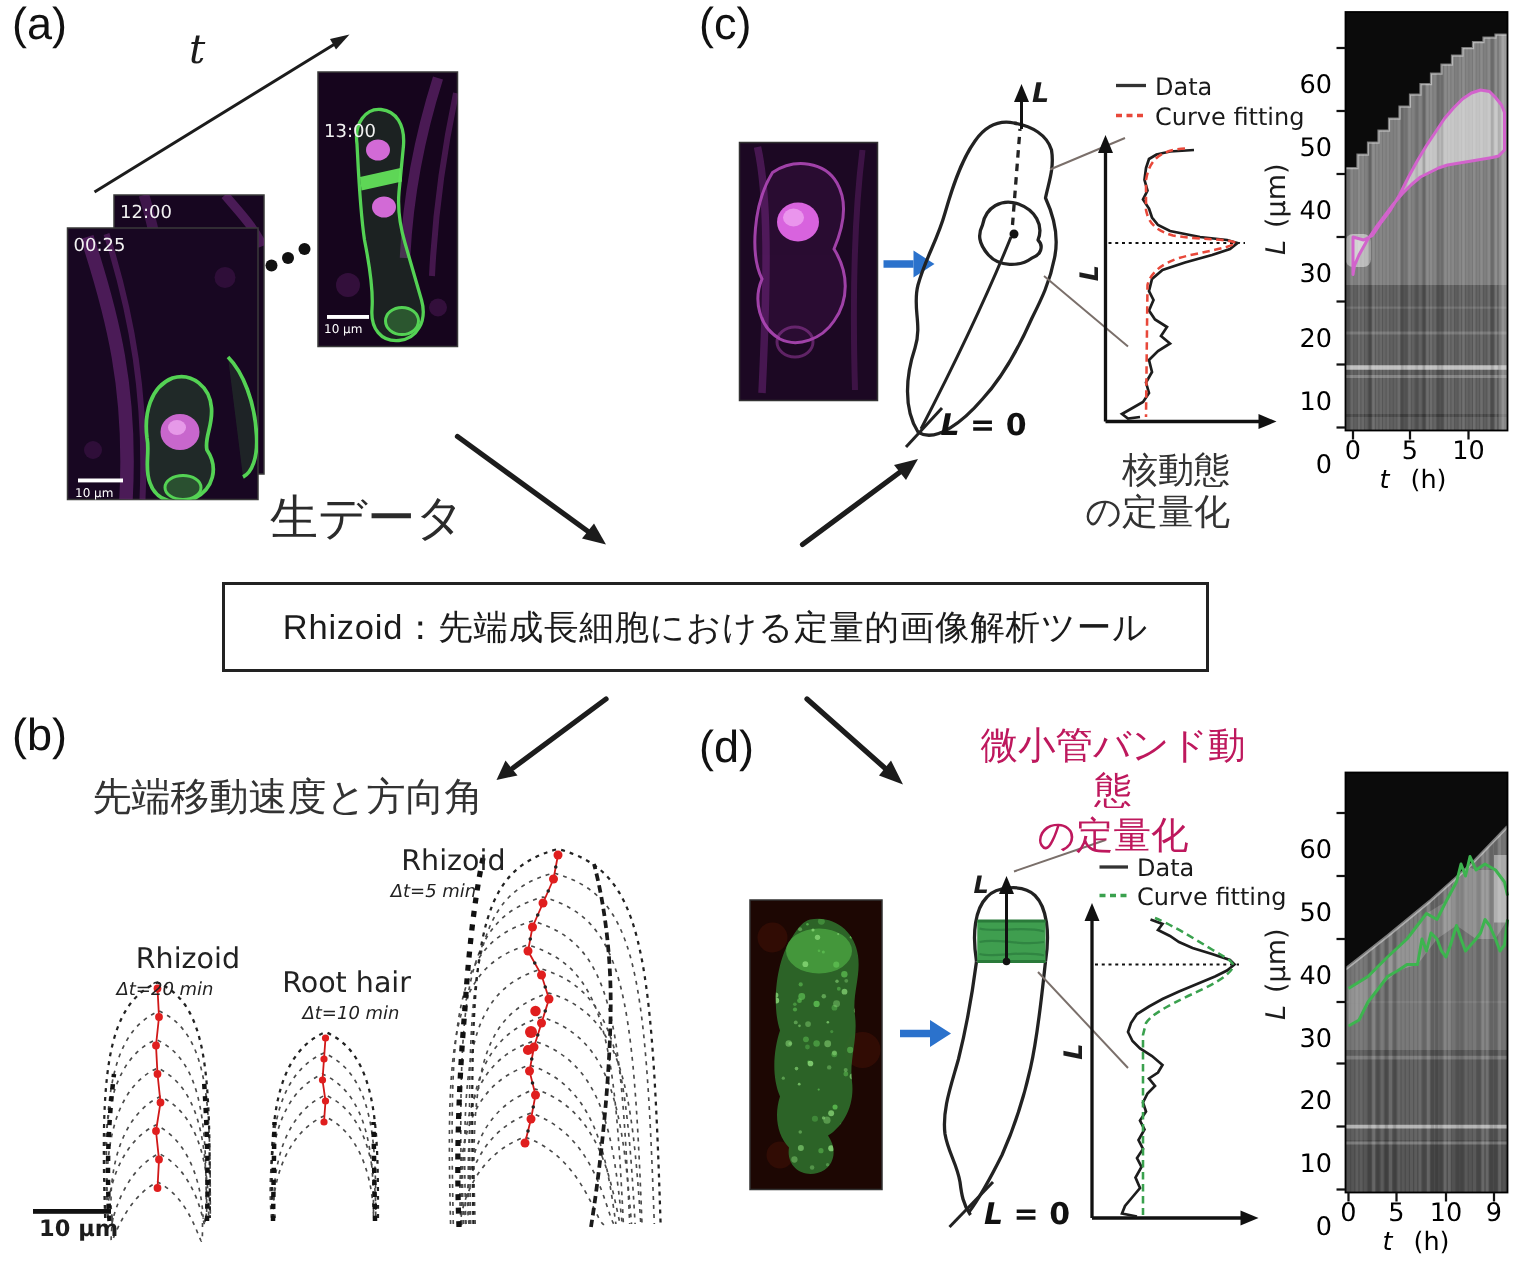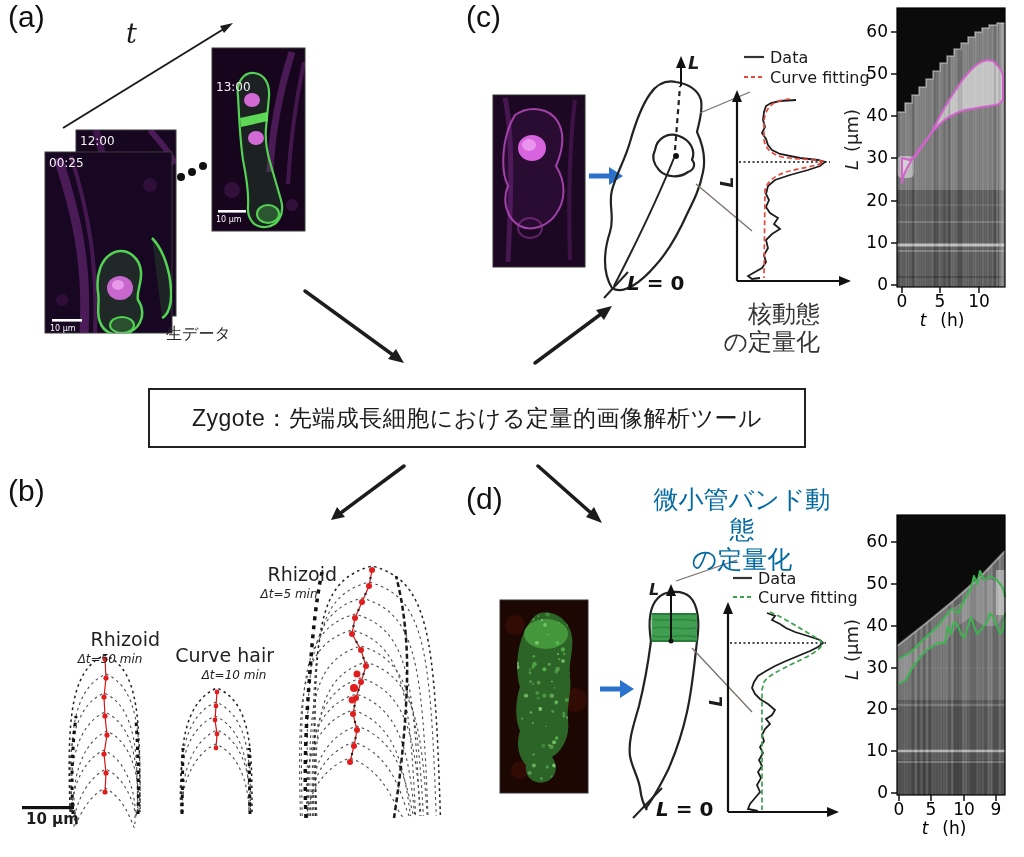--- a/index.html
+++ b/index.html
@@ -9,31 +9,31 @@
   .t{position:absolute;white-space:nowrap;}
   .i{font-style:italic;}
   .panel-label{font-size:30px;color:#111;}
   .jp{color:#2b2b2b;}
   .center-box{position:absolute;left:148px;top:388px;width:654px;height:56px;
               border:2px solid #222;display:flex;align-items:center;justify-content:center;
               font-size:23px;letter-spacing:.5px;color:#1b1b1b;background:#fff;}
   .ts{font-size:12px;color:#f2f2f2;font-family:"DejaVu Sans",sans-serif;}
   .sbtxt{font-size:8px;color:#fff;font-family:"DejaVu Sans",sans-serif;}
   .tick{font-size:17px;color:#000;font-family:"DejaVu Sans",sans-serif;}
-  .yt{width:28px;text-align:right;}
+  .yt{width:28px;text-align:right;margin-top:26px;}
   .xt{width:30px;text-align:center;}
   .rot{display:flex;align-items:center;justify-content:center;gap:8px;
        transform:rotate(-90deg);transform-origin:center;font-family:"DejaVu Sans",sans-serif;}
   .leg{font-size:16px;color:#1a1a1a;font-family:"DejaVu Sans",sans-serif;}
   .cellname{font-size:19px;color:#222;text-align:right;font-family:"DejaVu Sans",sans-serif;}
   .celldt{font-size:12px;color:#222;text-align:center;font-style:italic;font-family:"DejaVu Sans",sans-serif;}
   .caption-c{position:absolute;left:686px;top:300px;width:134px;text-align:right;
              font-size:24px;line-height:28px;color:#333;}
   .caption-d{position:absolute;left:646px;top:484px;width:192px;text-align:center;
-             font-size:25px;line-height:30px;color:#0369a1;}
+             font-size:25px;line-height:30px;color:#be185d;font-family:Liberation Mono, monospace;}
   .b-title{position:absolute;left:52px;top:514px;width:280px;text-align:center;font-size:26px;color:#333;}
   .origin{font-size:20px;color:#111;font-family:"DejaVu Sans",sans-serif;font-weight:bold;}
   .axL{font-family:"DejaVu Sans",sans-serif;font-weight:bold;}
 </style>
 </head>
 <body>
 
 <div class="stage">
 
 <svg id="art" width="1024" height="857" viewBox="0 0 1024 857">
@@ -537,30 +537,31 @@
   </g>
 </svg>
 
 <div class="t panel-label" style="left:8px;top:0px;">(a)</div>
 <div class="t i" style="left:126px;top:18px;font-size:27px;font-family:'DejaVu Serif',serif;">t</div>
 <div class="t ts" style="left:49px;top:156px;">00:25</div>
 <div class="t ts" style="left:80px;top:134px;">12:00</div>
 <div class="t ts" style="left:216px;top:52px;margin-top:28px;">13:00</div>
 <div class="t sbtxt" style="left:50px;top:324px;">10 μm</div>
 <div class="t sbtxt" style="left:216px;top:215px;">10 μm</div>
-<div class="t jp" style="left:166px;top:324px;font-size:16px;">生データ</div>
+<div class="t jp" style="left:180px;top:324px;font-size:32px;">生データ</div>
 
 <div class="center-box">
-  <span>Zygote：先端成長細胞における定量的画像解析ツール</span>
+  <span>Rhizoid：先端成長細胞における定量的画像解析ツール</span>
 </div>
 
 <div class="t panel-label" style="left:8px;top:474px;">(b)</div>
+<div class="b-title">先端移動速度と方向角</div>
 <div class="t cellname" style="left:60px;top:628px;width:100px;">Rhizoid</div>
-<div class="t celldt" style="left:55px;top:652px;width:110px;">Δt=50 min</div>
-<div class="t cellname" style="left:170px;top:644px;width:104px;">Curve hair</div>
+<div class="t celldt" style="left:55px;top:652px;width:110px;">Δt=20 min</div>
+<div class="t cellname" style="left:170px;top:644px;width:104px;">Root hair</div>
 <div class="t celldt" style="left:180px;top:668px;width:108px;">Δt=10 min</div>
 <div class="t cellname" style="left:245px;top:563px;width:92px;">Rhizoid</div>
 <div class="t celldt" style="left:243px;top:587px;width:92px;">Δt=5 min</div>
 <div class="t" style="left:26px;top:810px;font-size:15px;font-weight:bold;font-family:'DejaVu Sans',sans-serif;">10 μm</div>
 
 <div class="t panel-label" style="left:466px;top:0px;">(c)</div>
 <div class="t i axL" style="left:688px;top:52px;font-size:18px;">L</div>
 <div class="t origin" style="left:627px;top:271px;"><span class="i">L</span><span style="white-space:pre;"> = 0</span></div>
 <div class="t leg" style="left:770px;top:48px;">Data</div>
 <div class="t leg" style="left:770px;top:68px;">Curve fitting</div>

